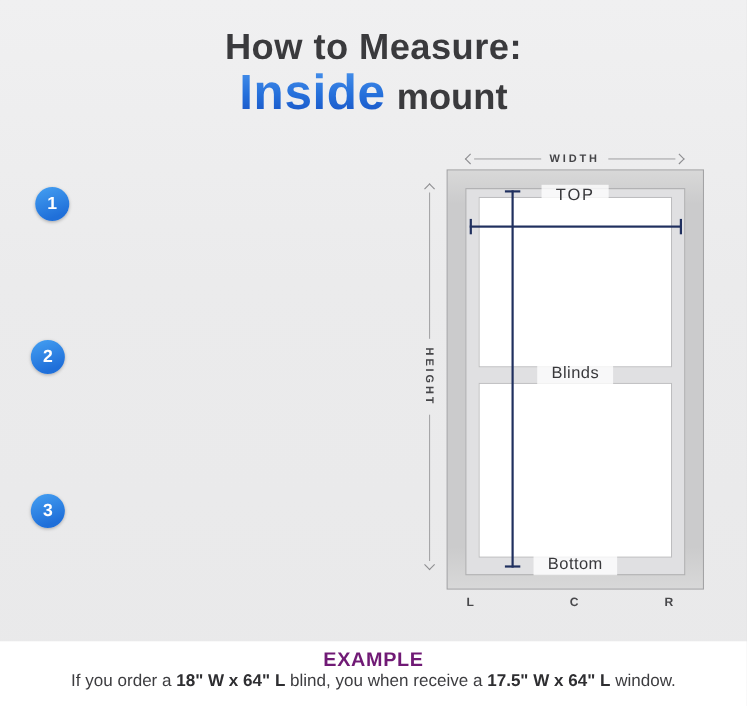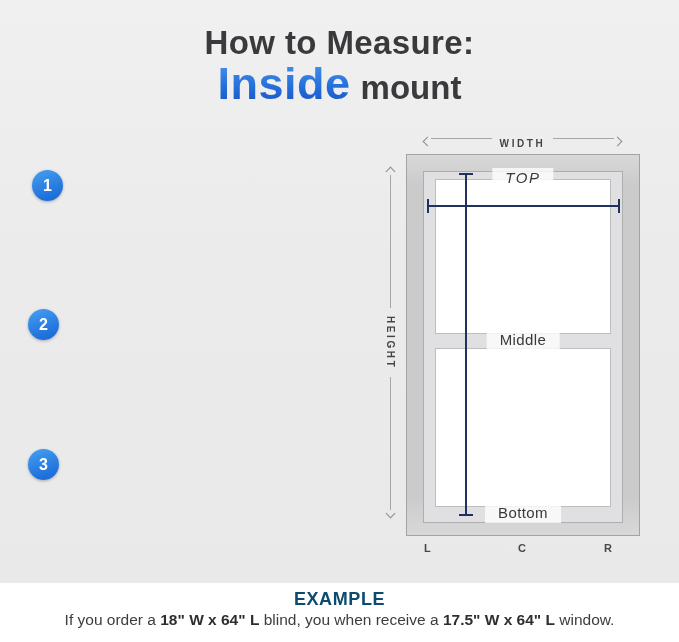--- a/index.html
+++ b/index.html
@@ -37,21 +37,21 @@
     position:absolute; left:38px; width:335px;
     font-size:15.5px; line-height:19.5px; color:#414144;
   }
   #step-1-text { top:205px; width:322px; }
   #step-2-text { top:345px; }
   #step-3-text { top:485px; width:345px; }
   .step-label { font-weight:700; color:#333336; }
   .step-underline { text-decoration:underline; text-underline-offset:3px; }
 
   
-  .h-arrow { position:absolute; left:424px; top:138px; width:197px; height:12px; display:flex; align-items:flex-start; }
+  .h-arrow { position:absolute; left:424px; top:138px; width:197px; height:12px; display:flex; align-items:center; }
   .h-arrow .line { flex:1; height:0; border-top:1px solid #a6a6a8; }
   .arrow-label { font-size:10px; font-weight:600; letter-spacing:2.6px; color:#454548; padding:0 8px; }
   .chev { width:7px; height:7px; flex:0 0 auto; }
   .chev-left  { border-left:1.4px solid #8d8d90; border-bottom:1.4px solid #8d8d90; transform:rotate(45deg); }
   .chev-right { border-right:1.4px solid #8d8d90; border-top:1.4px solid #8d8d90; transform:rotate(45deg); }
   .v-arrow { position:absolute; left:384px; top:168px; width:12px; height:349px; display:flex; flex-direction:column; align-items:center; }
   .v-arrow .line { flex:1; width:0; border-left:1px solid #a6a6a8; }
   .v-arrow .arrow-label { writing-mode:vertical-rl; padding:8px 0; }
   .chev-up   { border-left:1.4px solid #8d8d90; border-top:1.4px solid #8d8d90; transform:rotate(45deg); }
   .chev-down { border-right:1.4px solid #8d8d90; border-bottom:1.4px solid #8d8d90; transform:rotate(45deg); }
@@ -68,39 +68,39 @@
   }
   .pane { position:absolute; left:11px; right:11px; background:#fff; border:1px solid #bdbdbf; }
   .pane-top { top:7px; height:155px; }
   .pane-bottom { top:176px; bottom:15px; }
 
   .win-label {
     position:absolute; left:523px; transform:translateX(-50%);
     background:rgba(255,255,255,.78); color:#39393c;
     font-size:15px; line-height:20px; padding:0 13px; white-space:nowrap;
   }
-  #label-top { top:168px; letter-spacing:1.6px;font-style:italic; }
+  #label-top { top:168px; letter-spacing:1.6px; }
   #label-middle { top:330px; letter-spacing:.4px; }
   #label-bottom { top:503px; letter-spacing:.4px; }
 
   
   .measure-v { position:absolute; left:465px; top:173px; width:2px; height:343px; background:#20305f; }
   .measure-v::before, .measure-v::after { content:""; position:absolute; left:-6px; width:14px; height:2px; background:#20305f; }
   .measure-v::before { top:0; } .measure-v::after { bottom:0; }
   .measure-h { position:absolute; left:427px; top:205px; width:193px; height:2px; background:#20305f; }
   .measure-h::before, .measure-h::after { content:""; position:absolute; top:-6px; width:2px; height:14px; background:#20305f; }
   .measure-h::before { left:0; } .measure-h::after { right:0; }
 
   
   .pos-label { position:absolute; top:542px; font-size:11px; font-weight:600; letter-spacing:1px; color:#48484b; }
   #pos-l { left:424px; } #pos-c { left:518px; } #pos-r { left:604px; }
 
   
   .footer { position:absolute; left:0; top:583px; width:679px; height:59px; background:#ffffff; text-align:center; }
-  .example-heading { margin-top:6px; font-size:18px; font-weight:800; letter-spacing:.6px; color:#0c4a6e; }
+  .example-heading { margin-top:6px; font-size:18px; font-weight:800; letter-spacing:.6px; color:#701a75; }
   .example-line { margin-top:1px; font-size:15.5px; color:#3d3d40; }
   .example-line b { font-weight:700; color:#2e2e31; }
 </style>
 </head>
 <body>
 
 <div class="page">
 
   <div class="title-block">
     <div class="title-line1">How to Measure:</div>
@@ -139,21 +139,21 @@
     <div class="win-inner">
       <div class="pane pane-top"></div>
       <div class="pane pane-bottom"></div>
     </div>
   </div>
 
   <div class="measure-v"></div>
   <div class="measure-h"></div>
 
   <div class="win-label" id="label-top">TOP</div>
-  <div class="win-label" id="label-middle">Middle</div>
+  <div class="win-label" id="label-middle">Blinds</div>
   <div class="win-label" id="label-bottom">Bottom</div>
 
   <div class="pos-label" id="pos-l">L</div>
   <div class="pos-label" id="pos-c">C</div>
   <div class="pos-label" id="pos-r">R</div>
 
   <div class="footer">
     <div class="example-heading">EXAMPLE</div>
     <div class="example-line"><span>If you order a </span><b>18" W x 64" L</b><span> blind, you when receive a </span><b>17.5" W x 64" L</b><span> window.</span></div>
   </div>

